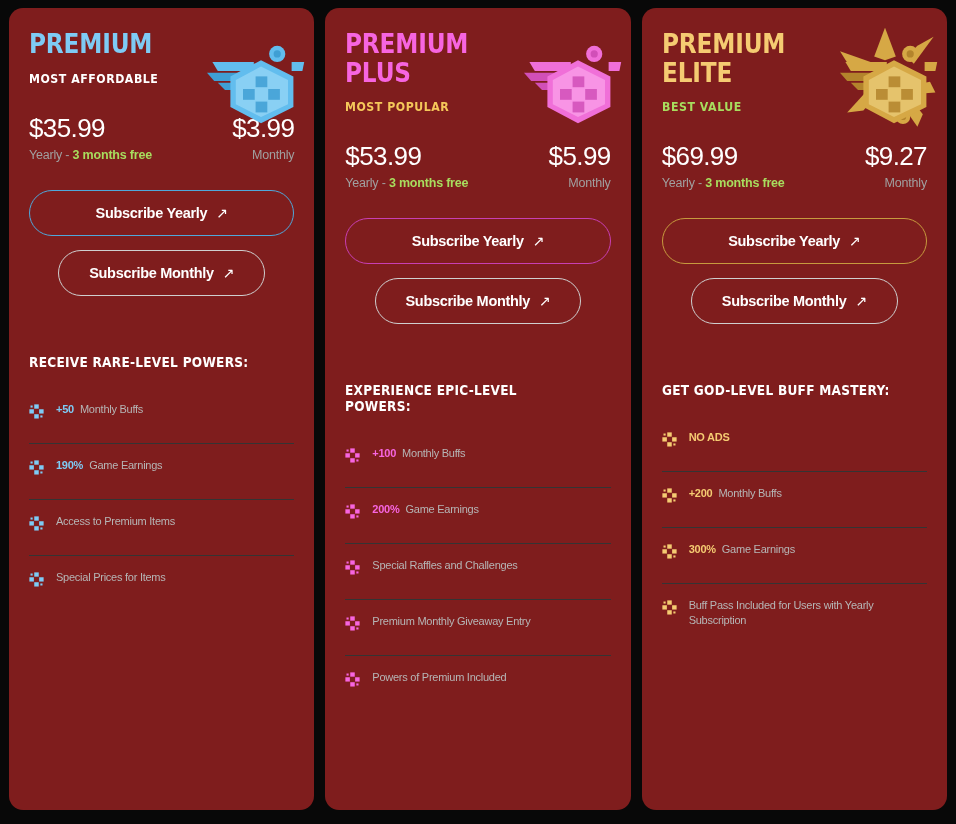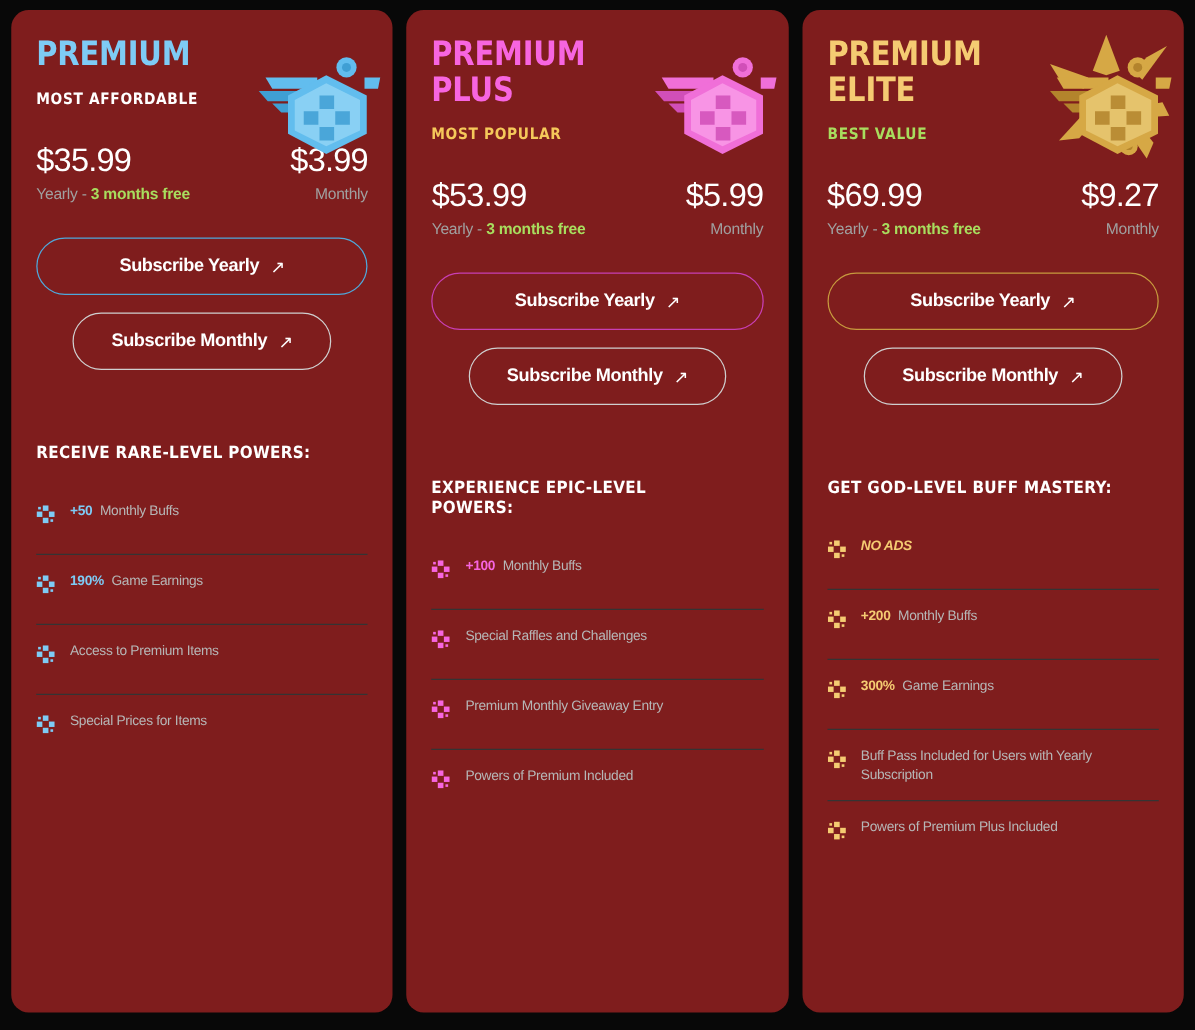--- a/index.html
+++ b/index.html
@@ -150,21 +150,21 @@
     font-size: 11px;
     line-height: 1.33;
     color: #b6b6b6;
     letter-spacing: -0.25px;
     font-weight: 400;
   }
   .feat-text .hl {
     font-weight: 700;
     margin-right: 6px;
   }
-  .feat-text.all-hl { font-weight: 700; font-style: italic; }
+  .feat-text.all-hl { font-weight: 700; }
 </style>
 </head>
 <body>
 
 <div id="plans">
     <div class="card">
       <div class="badge-wrap">
         <svg viewBox="0 0 120 120">
           <path d="M16 40 L62 40 L62 50 L22 50 Z" fill="#62bdee"></path>
           <path d="M10 52 L58 52 L58 61 L18 61 Z" fill="#3f9fd4"></path>
@@ -301,20 +301,33 @@
             <svg viewBox="0 0 16 16">
               <rect x="5.6" y="0.4" width="4.8" height="4.6" fill="#f765e0"></rect>
               <rect x="0.4" y="5.6" width="4.8" height="4.6" fill="#f765e0"></rect>
               <rect x="10.8" y="5.6" width="4.8" height="4.6" fill="#f765e0"></rect>
               <rect x="5.6" y="10.9" width="4.8" height="4.6" fill="#f765e0"></rect>
               <rect x="1.6" y="1.6" width="2.3" height="2.2" fill="#f765e0"></rect>
               <rect x="12.1" y="12.2" width="2.3" height="2.2" fill="#f765e0"></rect>
             </svg>
           </span>
           <div class="feat-text"><span class="hl" style="color: rgb(247, 101, 224);">+100</span><span>Monthly Buffs</span></div>
+        </div>
+        <div class="feature">
+          <span class="feat-icon">
+            <svg viewBox="0 0 16 16">
+              <rect x="5.6" y="0.4" width="4.8" height="4.6" fill="#f765e0"></rect>
+              <rect x="0.4" y="5.6" width="4.8" height="4.6" fill="#f765e0"></rect>
+              <rect x="10.8" y="5.6" width="4.8" height="4.6" fill="#f765e0"></rect>
+              <rect x="5.6" y="10.9" width="4.8" height="4.6" fill="#f765e0"></rect>
+              <rect x="1.6" y="1.6" width="2.3" height="2.2" fill="#f765e0"></rect>
+              <rect x="12.1" y="12.2" width="2.3" height="2.2" fill="#f765e0"></rect>
+            </svg>
+          </span>
+          <div class="feat-text"><span class="hl" style="color: rgb(247, 101, 224);">200%</span><span>Game Earnings</span></div>
         </div>
         <div class="feature">
           <span class="feat-icon">
             <svg viewBox="0 0 16 16">
               <rect x="5.6" y="0.4" width="4.8" height="4.6" fill="#f765e0"></rect>
               <rect x="0.4" y="5.6" width="4.8" height="4.6" fill="#f765e0"></rect>
               <rect x="10.8" y="5.6" width="4.8" height="4.6" fill="#f765e0"></rect>
               <rect x="5.6" y="10.9" width="4.8" height="4.6" fill="#f765e0"></rect>
               <rect x="1.6" y="1.6" width="2.3" height="2.2" fill="#f765e0"></rect>
               <rect x="12.1" y="12.2" width="2.3" height="2.2" fill="#f765e0"></rect>
@@ -443,28 +456,15 @@
               <rect x="5.6" y="0.4" width="4.8" height="4.6" fill="#f5cb72"></rect>
               <rect x="0.4" y="5.6" width="4.8" height="4.6" fill="#f5cb72"></rect>
               <rect x="10.8" y="5.6" width="4.8" height="4.6" fill="#f5cb72"></rect>
               <rect x="5.6" y="10.9" width="4.8" height="4.6" fill="#f5cb72"></rect>
               <rect x="1.6" y="1.6" width="2.3" height="2.2" fill="#f5cb72"></rect>
               <rect x="12.1" y="12.2" width="2.3" height="2.2" fill="#f5cb72"></rect>
             </svg>
           </span>
           <div class="feat-text"><span>Buff Pass Included for Users with Yearly Subscription</span></div>
         </div>
-        <div class="feature">
-          <span class="feat-icon">
-            <svg viewBox="0 0 16 16">
-              <rect x="5.6" y="0.4" width="4.8" height="4.6" fill="#f5cb72"></rect>
-              <rect x="0.4" y="5.6" width="4.8" height="4.6" fill="#f5cb72"></rect>
-              <rect x="10.8" y="5.6" width="4.8" height="4.6" fill="#f5cb72"></rect>
-              <rect x="5.6" y="10.9" width="4.8" height="4.6" fill="#f5cb72"></rect>
-              <rect x="1.6" y="1.6" width="2.3" height="2.2" fill="#f5cb72"></rect>
-              <rect x="12.1" y="12.2" width="2.3" height="2.2" fill="#f5cb72"></rect>
-            </svg>
-          </span>
-          <div class="feat-text"><span>Powers of Premium Plus Included</span></div>
-        </div>
       </div>
     </div>
   </div>
 
 </body></html>

